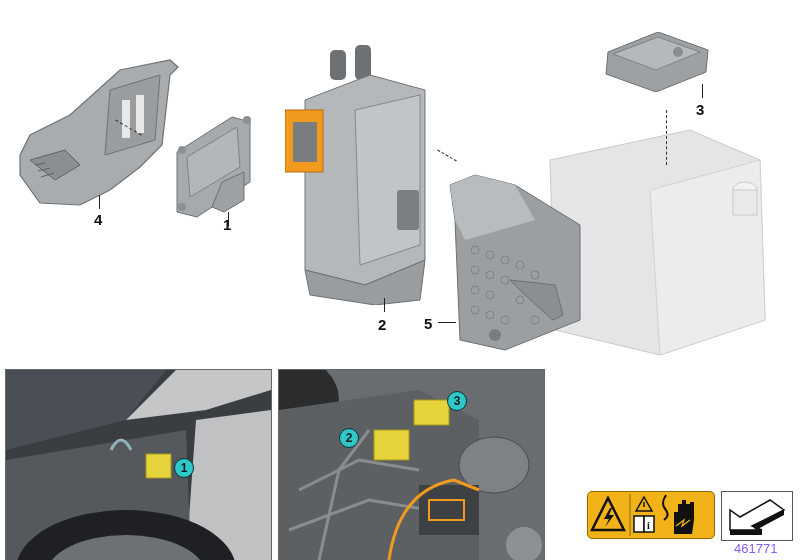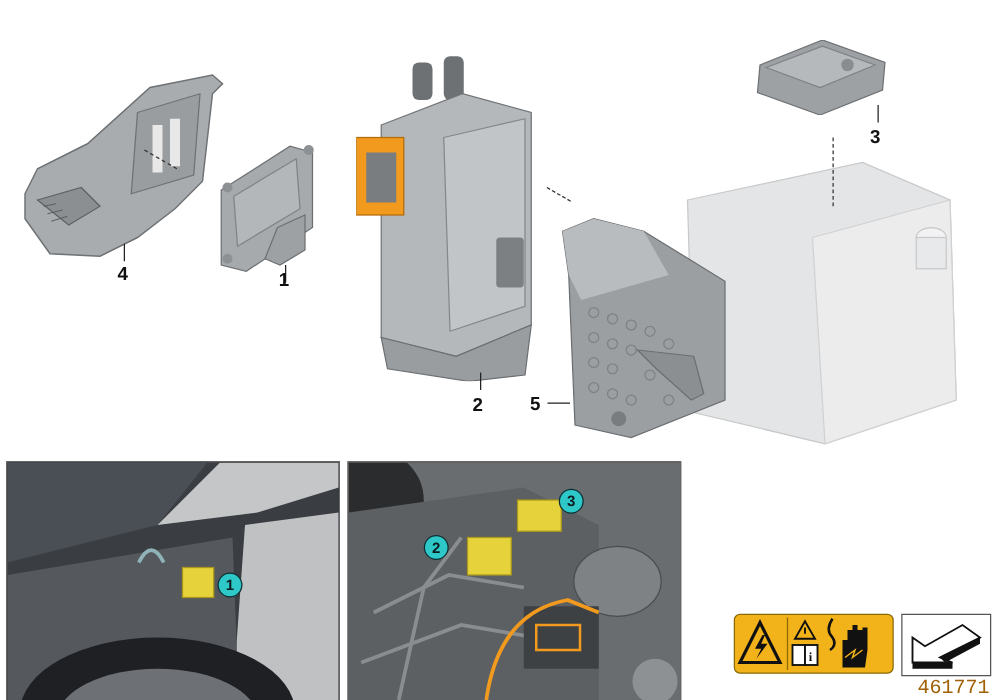--- a/index.html
+++ b/index.html
@@ -5,21 +5,21 @@
   html, body { margin:0; padding:0; background:#ffffff; }
   body { width:800px; height:560px; position:relative; overflow:hidden; font-family:"Liberation Sans", sans-serif; }
   .abs { position:absolute; }
   .callout { position:absolute; font-family:"Liberation Sans", sans-serif; font-weight:bold; font-size:15px; color:#111; line-height:1; }
   .leader { position:absolute; background:#222; }
   .dash { position:absolute; border-left:1px dashed #333; width:0; }
   .photo { position:absolute; border:1px solid #666; overflow:hidden; }
   .badge { position:absolute; width:18px; height:18px; border-radius:50%; background:#2ec8c8; border:1.5px solid #0d2f33; color:#0b1b1e; font-weight:bold; font-size:12px; text-align:center; line-height:18px; font-family:"Liberation Sans", sans-serif; }
   .warn { position:absolute; left:587px; top:491px; width:126px; height:46px; background:#f2b21a; border:1.5px solid #8a6a0a; border-radius:5px; }
   .arrowbox { position:absolute; left:721px; top:491px; width:70px; height:48px; border:1px solid #555; background:#fff; }
-  .refnum { position:absolute; left:734px; top:541px; font-size:16px; color:#a16207;font-family:Liberation Mono, monospace; }
+  .refnum { position:absolute; left:734px; top:541px; font-size:13px; color:#8b5cf6; }
 </style>
 </head>
 <body>
 
 <svg class="abs" style="left:10px;top:55px" width="170" height="160" viewBox="0 0 170 160">
   <path d="M10 100 L20 80 L60 60 L110 15 L160 5 L168 12 L160 20 L152 90 L130 112 L100 135 L70 150 L30 148 L10 120 Z" fill="#a9acaf" stroke="#6f7275" stroke-width="1.2"></path>
   <path d="M100 35 L150 20 L145 85 L95 100 Z" fill="#9a9da0" stroke="#6f7275"></path>
   <rect x="112" y="45" width="8" height="38" fill="#e8e8e8"></rect>
   <rect x="126" y="40" width="8" height="38" fill="#e8e8e8"></rect>
   <path d="M20 105 L55 95 L70 110 L45 125 Z" fill="#8c8f92" stroke="#5e6164"></path>

